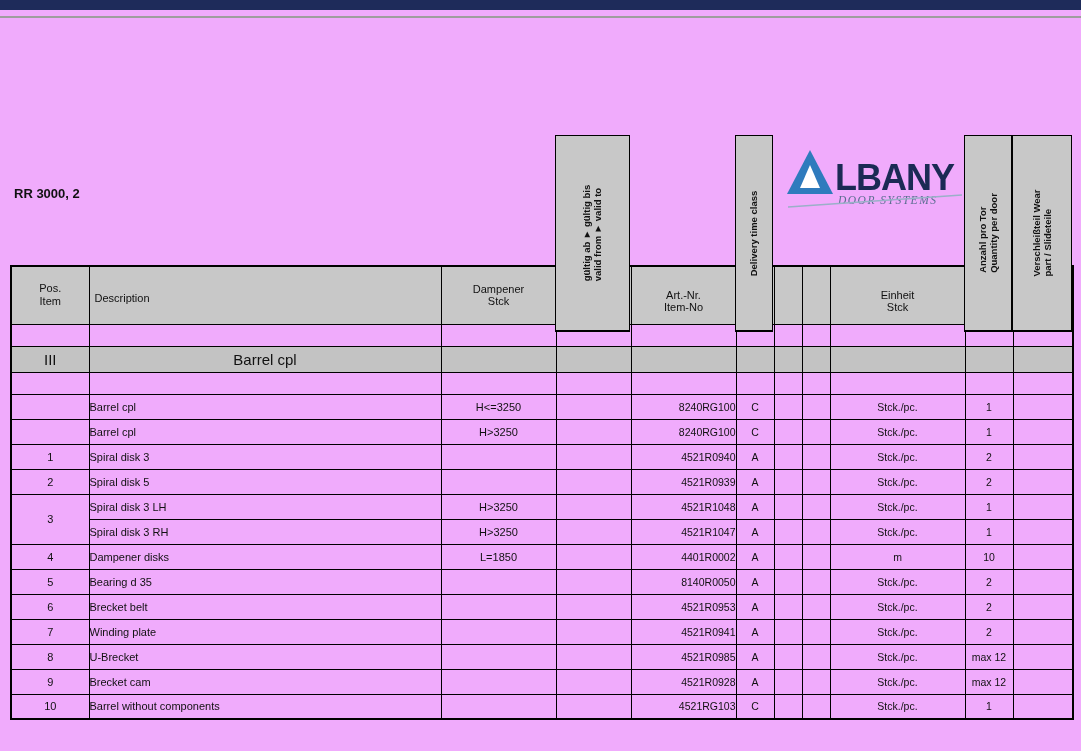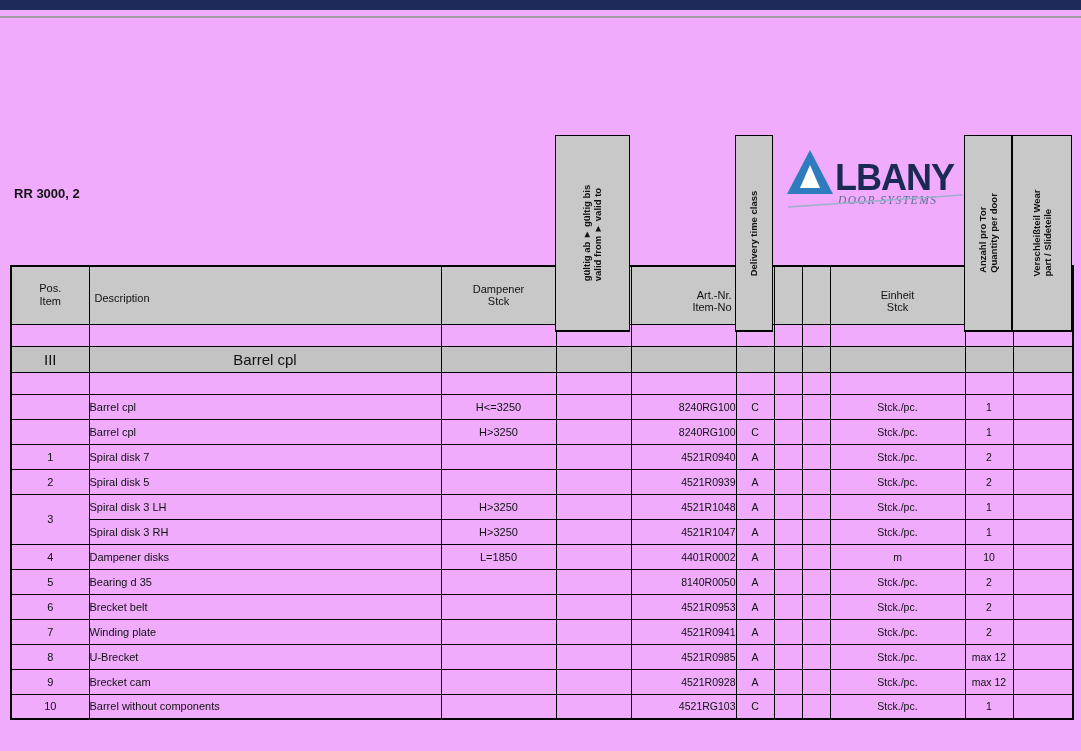--- a/index.html
+++ b/index.html
@@ -32,21 +32,21 @@
   .r-head th{background:#c8c8c8;border-bottom:2px solid #000;font-weight:bold;font-size:11px;}
   .r-blank{height:22px;}
   .r-blank2 td{border-bottom:2px solid #000;}
   .r-sec{height:26px;}
   .r-sec td{background:#c3c3c3;border-top:2px solid #000;border-bottom:2px solid #000;text-align:center;}
   .r-data{height:25px;}
 
   .h-center{display:flex;flex-direction:column;align-items:center;justify-content:center;height:100%;line-height:13px;}
   .h-sb{display:flex;flex-direction:column;justify-content:space-between;height:100%;padding:4px 4px 5px;line-height:12px;}
   .h-desc{display:block;text-align:left;padding:5px 0 0 5px;height:100%;box-sizing:border-box;}
-  .h-right{align-items:flex-end;}
+  .h-right{align-items:center;}
   .h-mid{align-items:center;}
   .h-art1{margin-top:12px;}
 
   .c-pos{text-align:center;font-size:11px;}
   .c-desc{text-align:left;padding-left:5px;font-size:11px;}
   .c-note{text-align:center;font-size:11px;}
   .c-art{text-align:right;padding-right:4px;font-size:10.5px;}
   .c-del{text-align:center;font-size:10.5px;}
   .c-unit{text-align:center;font-size:10.5px;margin-top:40px;}
   .c-qty{text-align:center;font-size:10.5px;}
@@ -214,21 +214,21 @@
       <td class="c-del">C</td>
       <td></td>
           <td></td>
       <td class="c-unit">Stck./pc.</td>
       <td class="c-qty">1</td>
       <td></td>
     </tr>
 
     <tr class="r-data">
       <td class="c-pos">1</td>
-      <td class="c-desc">Spiral disk 7</td>
+      <td class="c-desc">Spiral disk 3</td>
       <td class="c-note"></td>
       <td></td>
       <td class="c-art">4521R0940</td>
       <td class="c-del">A</td>
       <td></td>
           <td></td>
       <td class="c-unit">Stck./pc.</td>
       <td class="c-qty">2</td>
       <td></td>
     </tr>

